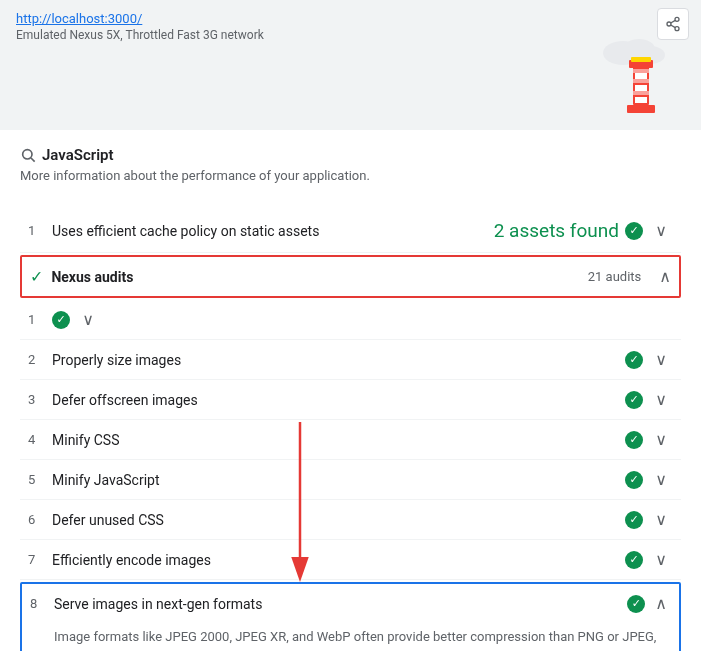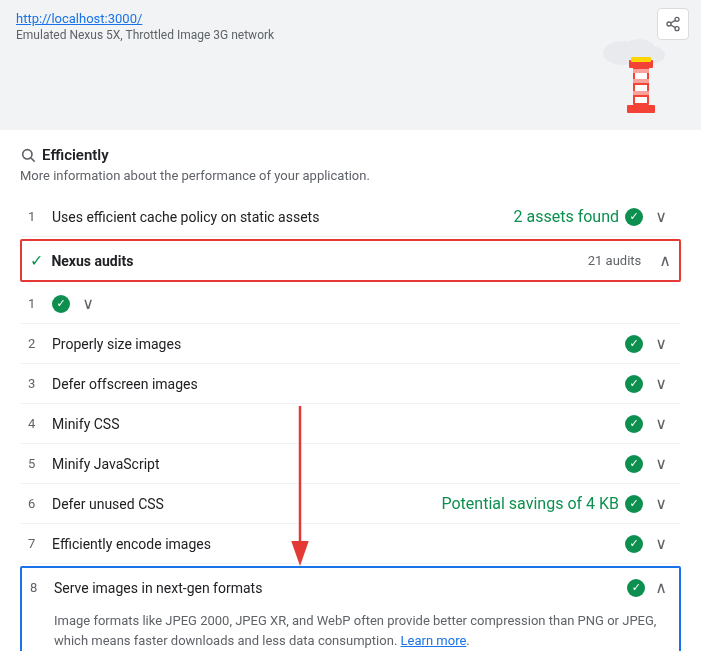--- a/index.html
+++ b/index.html
@@ -67,21 +67,21 @@
       margin-bottom: 4px;
     }
     .section-title {
       font-size: 15px;
       font-weight: 600;
       color: #202124;
     }
     .section-subtitle {
       font-size: 13px;
       color: #5f6368;
-      margin-bottom: 14px;
+      margin-bottom: 26px;
     }
 
     
     .audit-row {
       display: flex;
       align-items: center;
       padding: 10px 8px;
       border-bottom: 1px solid #f1f3f4;
       cursor: pointer;
     }
@@ -96,21 +96,21 @@
       font-size: 14px;
       color: #202124;
     }
     .audit-meta {
       display: flex;
       align-items: center;
       gap: 6px;
       margin-right: 4px;
     }
     .audit-meta-text {
-      font-size: 16px;
+      font-size: 19px;
     }
     .audit-meta-text.green {
       color: #0d904f;
     }
     .audit-meta-text.savings {
       color: #0d904f;
     }
     .green-check {
       width: 18px;
       height: 18px;
@@ -190,21 +190,21 @@
       display: inline-flex;
       align-items: center;
       justify-content: center;
     }
   </style>
 </head>
 <body>
 
 <div class="header-bar">
   <a class="header-url">http://localhost:3000/</a>
-  <div class="header-subtitle">Emulated Nexus 5X, Throttled Image 3G network</div>
+  <div class="header-subtitle">Emulated Nexus 5X, Throttled Fast 3G network</div>
 
   
   <div class="share-btn">
     <svg width="16" height="16" viewBox="0 0 24 24" fill="none" stroke="#5f6368" stroke-width="2">
       <circle cx="18" cy="5" r="3"></circle>
       <circle cx="6" cy="12" r="3"></circle>
       <circle cx="18" cy="19" r="3"></circle>
       <line x1="8.59" y1="13.51" x2="15.42" y2="17.49"></line>
       <line x1="15.41" y1="6.51" x2="8.59" y2="10.49"></line>
     </svg>
@@ -235,21 +235,21 @@
 
 <div class="main-content">
 
   <div class="section-header">
     <div class="diagnostics-icon">
       <svg width="16" height="16" viewBox="0 0 24 24" fill="none" stroke="#5f6368" stroke-width="2.5">
         <circle cx="11" cy="11" r="7"></circle>
         <line x1="16.5" y1="16.5" x2="22" y2="22"></line>
       </svg>
     </div>
-    <span class="section-title">Efficiently</span>
+    <span class="section-title">JavaScript</span>
   </div>
   <div class="section-subtitle">More information about the performance of your application.</div>
 
   <div class="audit-row">
     <span class="audit-number">1</span>
     <span class="audit-label">Uses efficient cache policy on static assets</span>
     <div class="audit-meta">
       <span class="audit-meta-text green">2 assets found</span>
       <span class="green-check">✓</span>
       <span class="chevron">∨</span>
@@ -306,21 +306,20 @@
       <div class="audit-meta">
 
         <span class="green-check">✓</span>
         <span class="chevron">∨</span>
       </div>
     </div>
       <div class="audit-row">
       <span class="audit-number">6</span>
       <span class="audit-label">Defer unused CSS</span>
       <div class="audit-meta">
-        <span class="audit-meta-text savings">Potential savings of 4 KB</span>
         <span class="green-check">✓</span>
         <span class="chevron">∨</span>
       </div>
     </div>
       <div class="audit-row">
       <span class="audit-number">7</span>
       <span class="audit-label">Efficiently encode images</span>
       <div class="audit-meta">
 
         <span class="green-check">✓</span>

